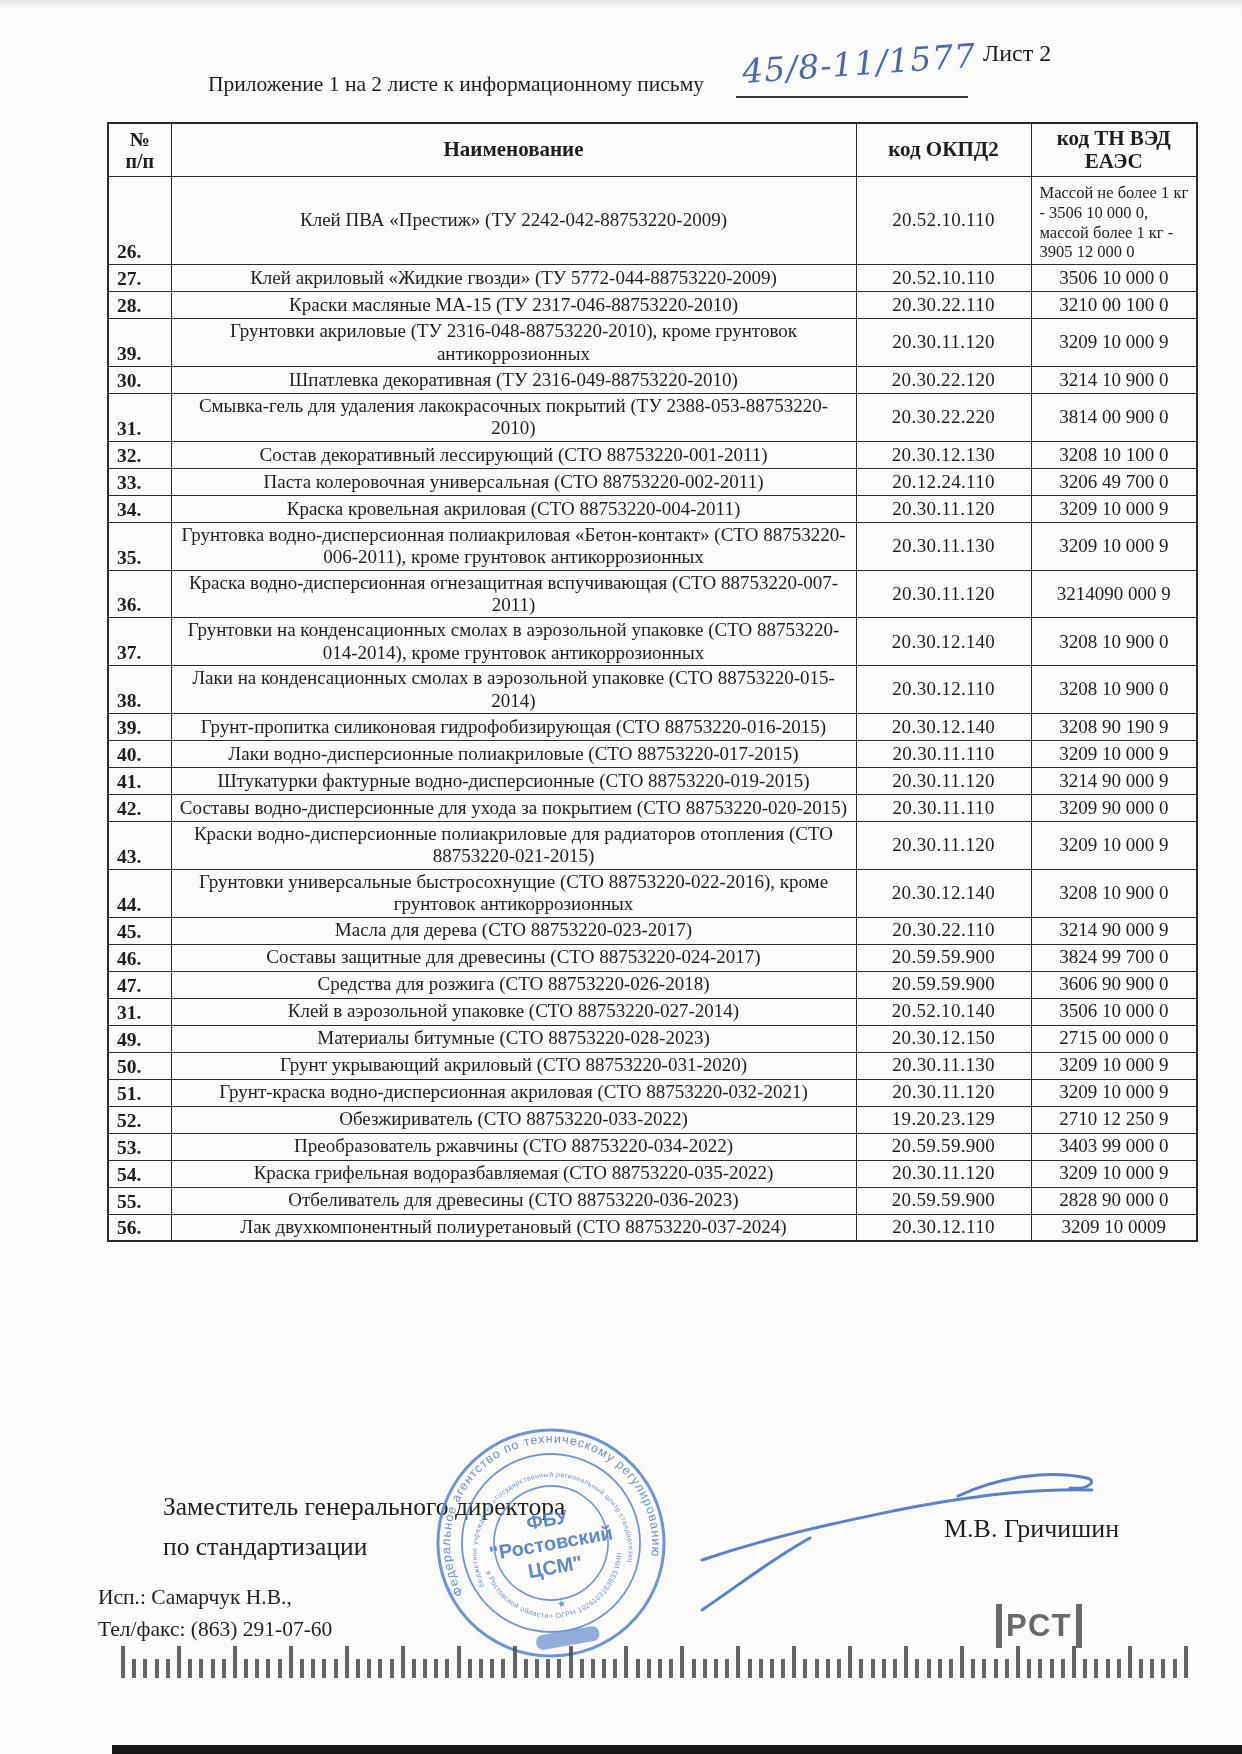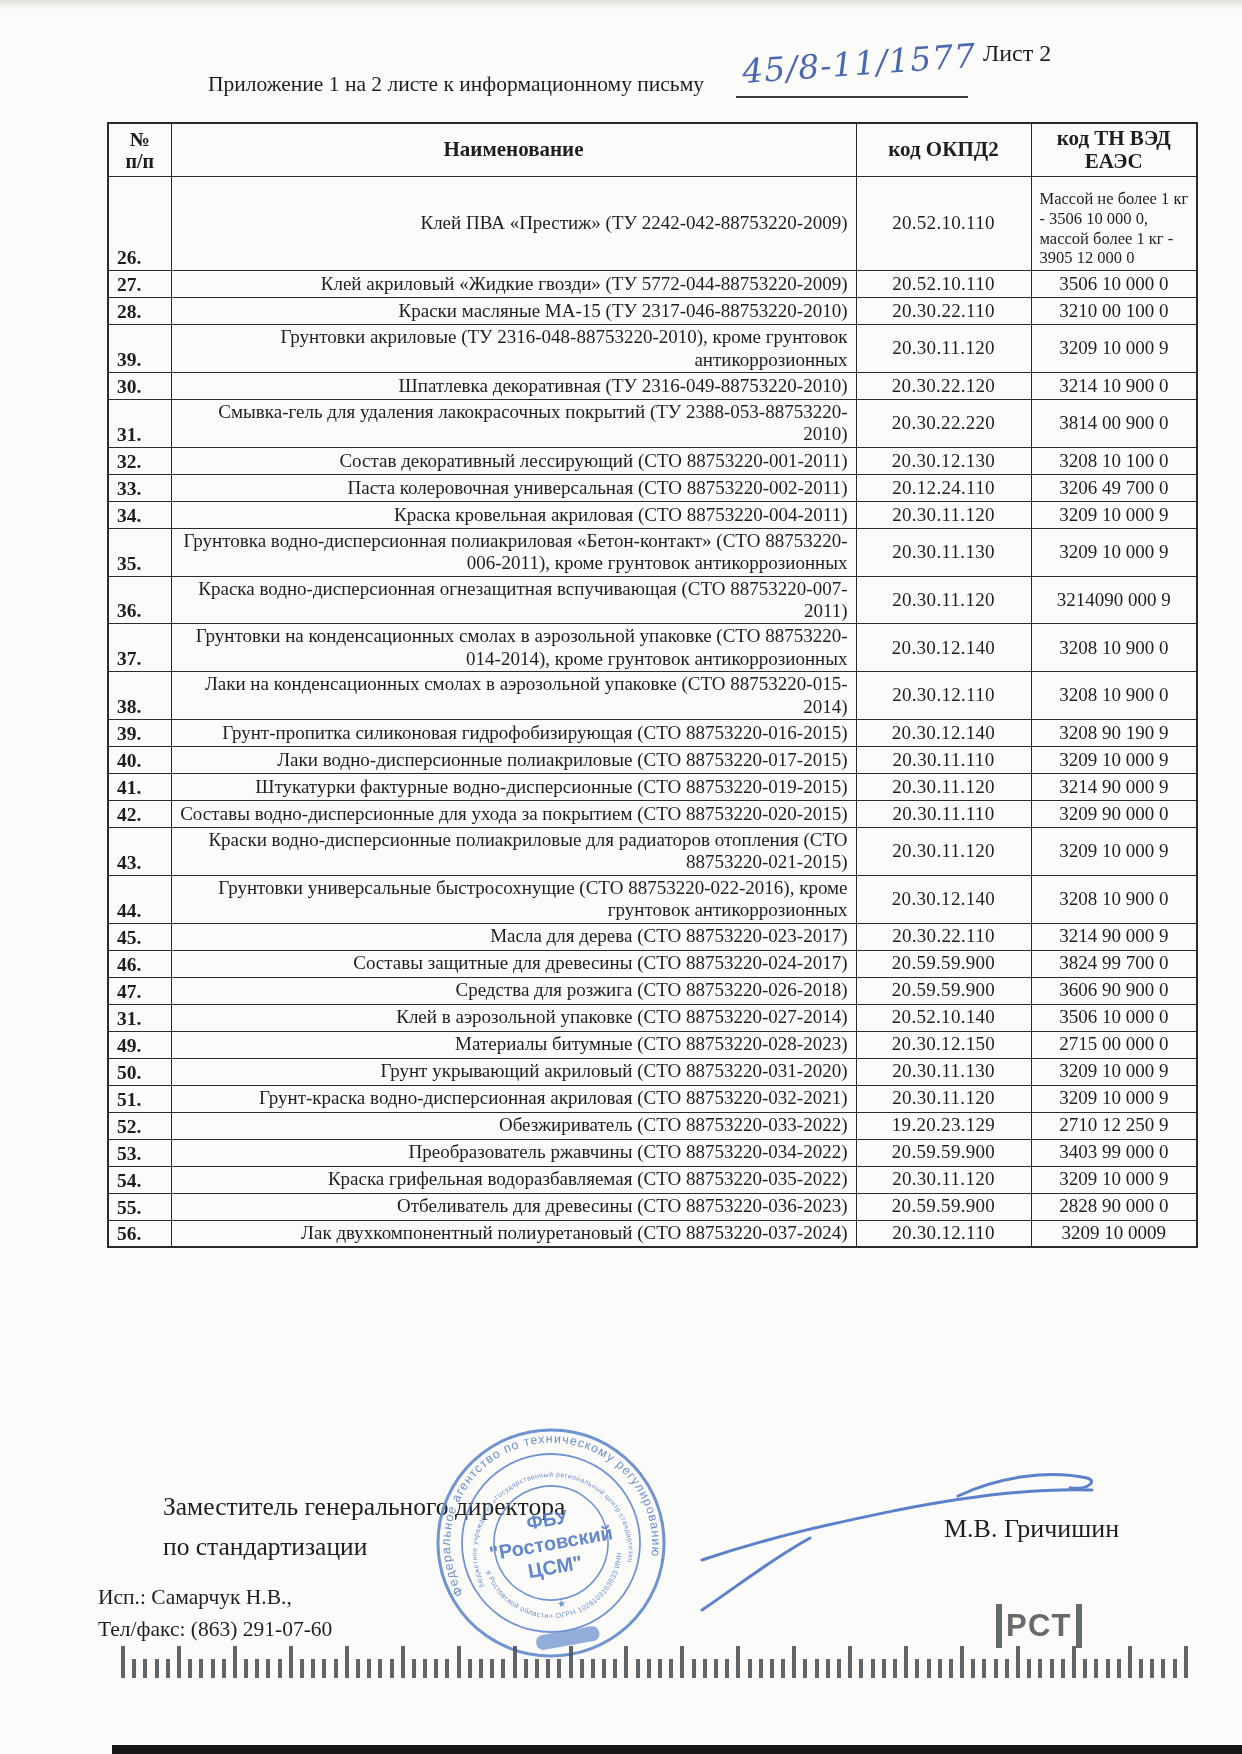--- a/index.html
+++ b/index.html
@@ -58,24 +58,24 @@
     overflow:hidden;
   }
   table.doc{border:2.5px solid var(--line);}
   thead th{
     font-weight:bold;font-size:21px;
     text-align:center;vertical-align:middle;
     height:50px;white-space:pre-line;line-height:1.1;
   }
   thead th.h-num{font-size:20px;}
   td.c-num{vertical-align:bottom;text-align:left;font-size:19.5px;padding-left:9px;font-weight:bold;}
-  td.c-name{vertical-align:middle;text-align:right;padding-left:16px;padding-right:10px;}
+  td.c-name{vertical-align:middle;text-align:center;padding-left:16px;padding-right:10px;}
   td.c-okpd{vertical-align:middle;text-align:center;letter-spacing:.3px;}
   td.c-tnved{vertical-align:middle;text-align:center;}
-  td.c-tnved.small{font-size:16.5px;text-align:left;line-height:1.2;padding:12px 4px 2px 8px;}
+  td.c-tnved.small{font-size:16.5px;text-align:left;line-height:1.2;padding:6px 4px 2px 8px;}
   tbody tr{height:27px;}
   tbody tr.tall{height:84px;}
 
   .signatory-1{position:absolute;left:163px;top:1492px;font-size:25.5px;}
   .signatory-2{position:absolute;left:163px;top:1532px;font-size:25.5px;}
   .signatory-name{position:absolute;left:944px;top:1514px;font-size:26px;}
   .executor-1{position:absolute;left:98px;top:1585px;font-size:21.5px;}
   .executor-2{position:absolute;left:98px;top:1617px;font-size:21.5px;}
 
   .stamp-wrap{position:absolute;left:430px;top:1422px;width:242px;height:242px;opacity:.9;}

